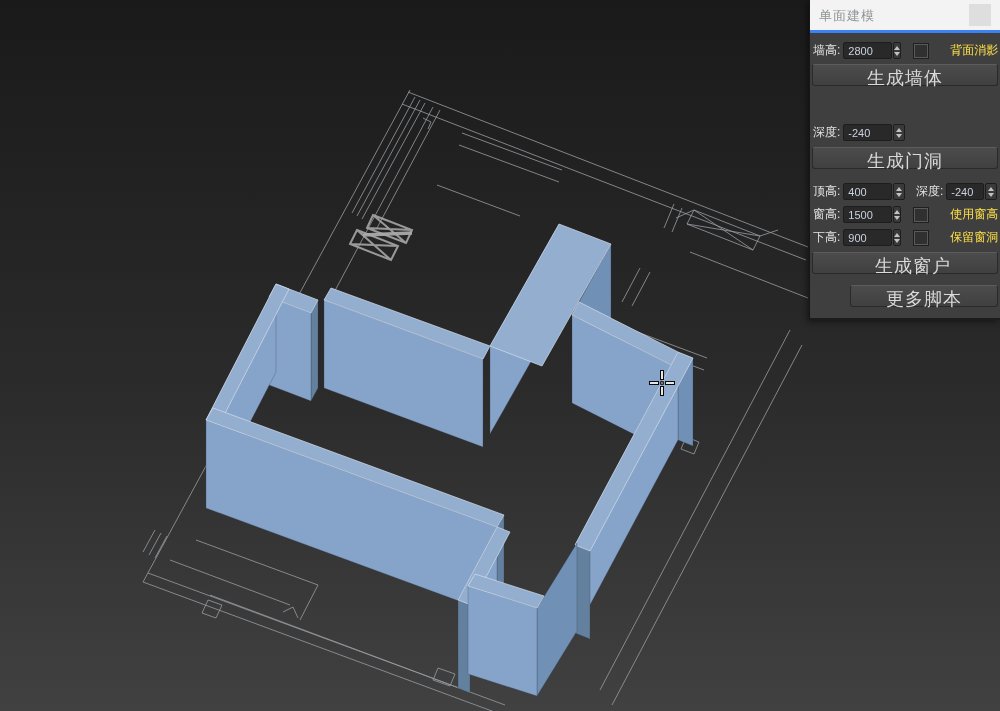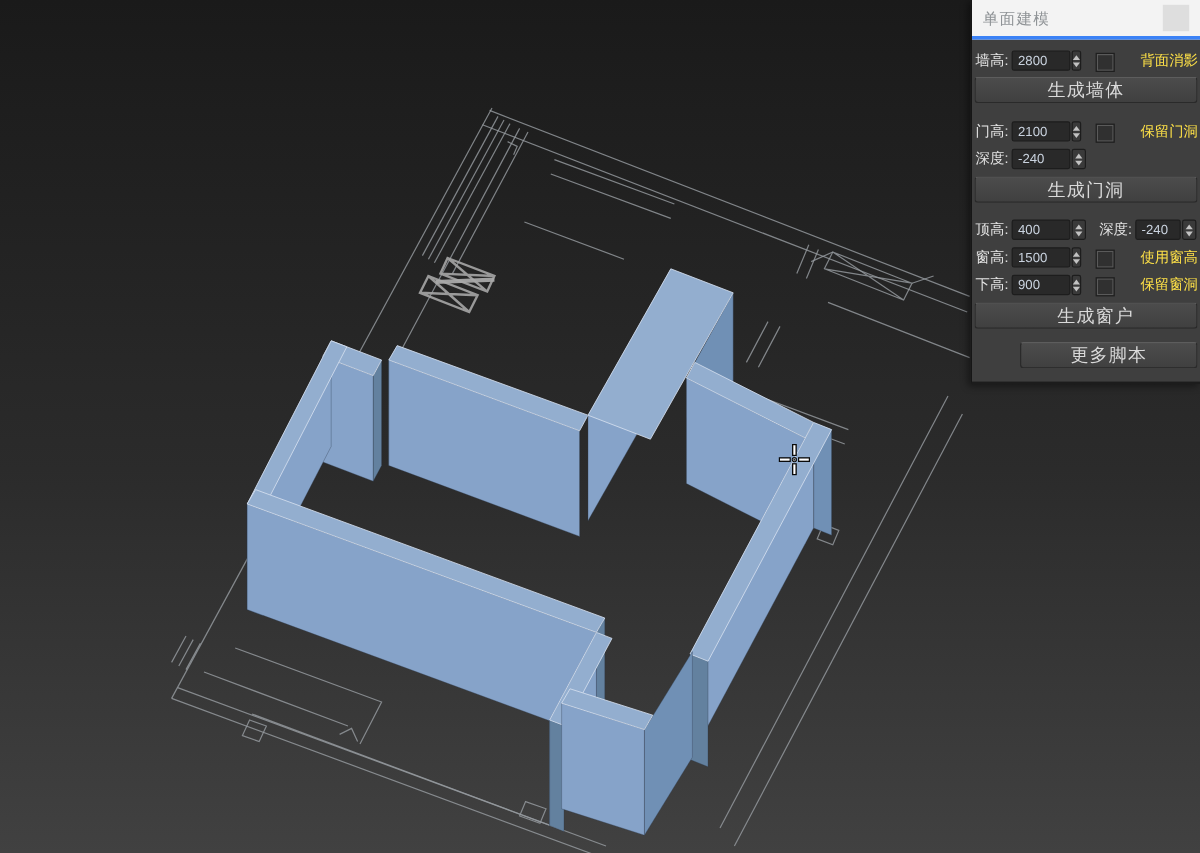--- a/index.html
+++ b/index.html
@@ -16,39 +16,39 @@
   .f-cap{fill:var(--wall-cap,#63819f);stroke:rgba(47,60,78,.45);stroke-width:.6;}
   .f-top{fill:var(--wall-top,#93aecf);stroke:rgba(215,226,240,.85);stroke-width:.8;}
   
   #tool-panel{position:absolute;top:0;right:0;width:190px;height:318px;
       background:#3f3f3f;border-left:1px solid #161616;border-bottom:2px solid #1c1c1c;
       box-shadow:-2px 2px 6px rgba(0,0,0,.45);}
   #panel-title{position:absolute;top:0;left:0;right:0;height:30px;background:#f3f3f3;
       border-bottom:3px solid #3b82f6;}
   #panel-title .t{position:absolute;left:9px;top:7px;font-size:13px;color:#8f9396;letter-spacing:1px;}
   #panel-title .sq{position:absolute;right:9px;top:4px;width:22px;height:22px;background:#dedede;}
-  .prow{position:absolute;left:3px;right:3px;height:17px;display:flex;align-items:flex-end;}
+  .prow{position:absolute;left:3px;right:3px;height:17px;display:flex;align-items:center;}
   .plabel{font-size:12px;color:#e3e3e3;white-space:nowrap;margin-right:3px;}
   .pfield{height:15px;background:#292929;border:1px solid #1d1d1d;border-radius:2px;
       color:#c9d2de;font-size:11px;font-family:"Liberation Sans",sans-serif;
       padding:0 0 0 4px;width:43px;outline:none;}
   .pfield.small{width:32px;}
   .spinner{width:12px;height:17px;background:#3a3a3a;border:1px solid #1d1d1d;border-radius:2px;
       box-sizing:border-box;margin-left:1px;display:flex;flex-direction:column;
       align-items:center;justify-content:center;gap:2px;}
   .spinner .up{width:0;height:0;border-left:3px solid transparent;border-right:3px solid transparent;
       border-bottom:4px solid #c2c2c2;}
   .spinner .dn{width:0;height:0;border-left:3px solid transparent;border-right:3px solid transparent;
       border-top:4px solid #c2c2c2;}
   .chk{width:12px;height:12px;background:#303030;border:1px solid #5a5a5a;outline:1px solid #1f1f1f;
       margin-left:13px;flex:none;}
   .chklabel{font-size:12px;color:#fde047;margin-left:22px;white-space:nowrap;}
   .pbtn{position:absolute;left:2px;right:2px;height:22px;background:linear-gradient(#4c4c4c,#404040);
       border:1px solid #2a2a2a;border-top-color:#5d5d5d;border-radius:3px;color:#dadada;
-      font-size:15px;font-family:"Liberation Sans",sans-serif;letter-spacing:1px;}
+      font-size:18px;font-family:"Liberation Sans",sans-serif;letter-spacing:1px;}
 </style>
 </head>
 <body>
 
 <div id="stage" style="--wall-light: #86a3c9; --wall-dark: #7090b5; --wall-cap: #63819f; --wall-top: #93aecf; --plan-line: #969ba0; --bg-top: #1a1a1a; --bg-bottom: #414141;">
 
   <svg id="viewport-svg" width="1000" height="711" viewBox="0 0 1000 711">
 
     <g>
 
@@ -166,30 +166,20 @@
       <input class="pfield" readonly="" value="2800" style="">
       <span class="spinner">
           <span class="up"></span>
           <span class="dn"></span>
         </span>
       <span class="chk"></span>
       <span class="chklabel">背面消影</span>
     </div>
     <button class="pbtn" style="top:64px;">生成墙体</button>
 
-    <div class="prow" style="top:101px;">
-      <span class="plabel">门高:</span>
-      <input class="pfield" readonly="" value="2100" style="">
-      <span class="spinner">
-          <span class="up"></span>
-          <span class="dn"></span>
-        </span>
-      <span class="chk"></span>
-      <span class="chklabel">保留门洞</span>
-    </div>
     <div class="prow" style="top:124px;">
       <span class="plabel">深度:</span>
       <input class="pfield" readonly="" value="-240" style="">
       <span class="spinner">
           <span class="up"></span>
           <span class="dn"></span>
         </span>
     </div>
     <button class="pbtn" style="top:147px;font-family:Liberation Mono, monospace;">生成门洞</button>
 

